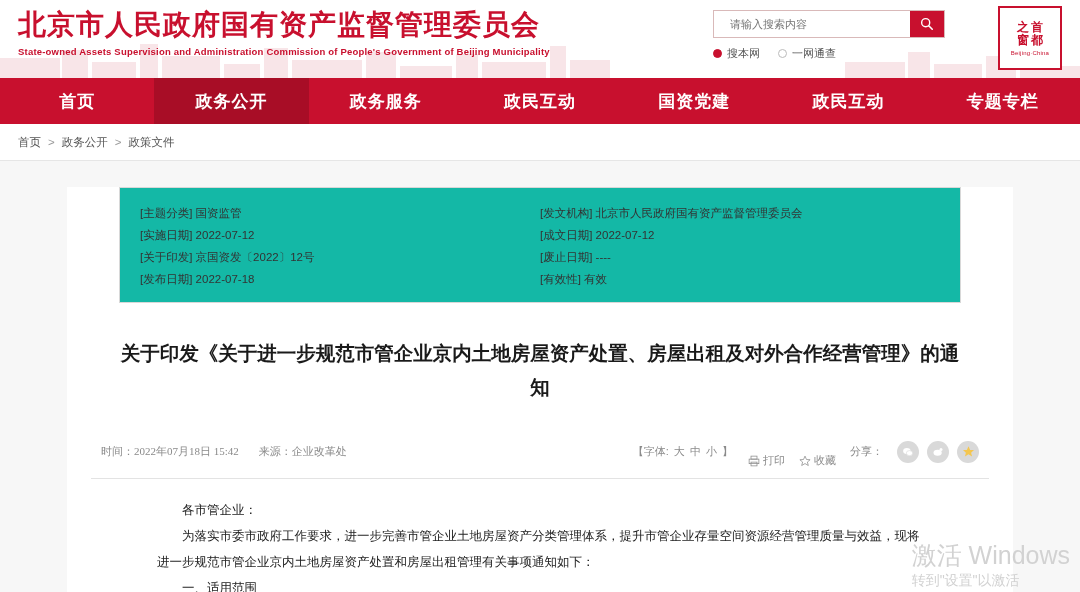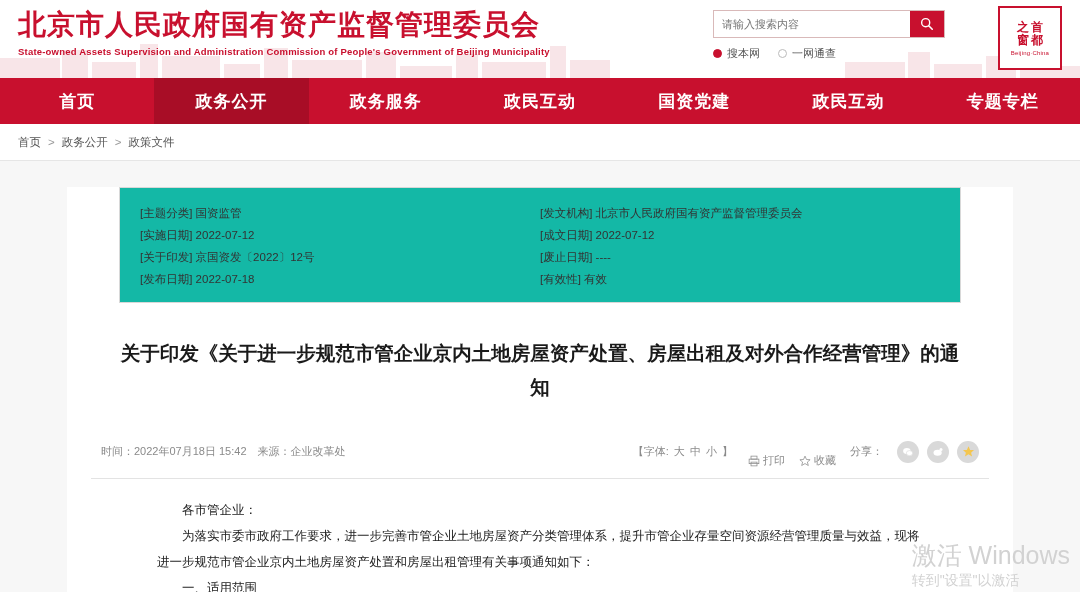--- a/index.html
+++ b/index.html
@@ -62,20 +62,21 @@
     top: 10px;
     width: 232px;
     z-index: 3;
   }
   .search-box {
     display: flex;
     height: 28px;
     border: 1px solid #d9b9b9;
     background: #fff;
     box-sizing: border-box;
+    padding-left: 8px;
   }
   .search-input {
     flex: 1;
     border: 0;
     outline: none;
     padding: 0 8px;
     font-size: 11px;
     color: #999;
     font-family: "Liberation Sans", sans-serif;
     background: transparent;
@@ -223,21 +224,21 @@
   .doc-subbar {
     margin: 22px 24px 0 24px;
     padding: 8px 10px 10px 10px;
     border-bottom: 1px solid #e3e3e3;
     display: flex;
     align-items: center;
     justify-content: space-between;
     font-size: 11px;
     color: #8a8a8a;
   }
-  .subbar-left { display: flex; align-items: flex-end; gap: 11px; }
+  .subbar-left { display: flex; align-items: flex-end; gap: 20px; font-family: Liberation Serif, serif; }
   .subbar-right { display: flex; align-items: center; gap: 14px; }
   .font-size-ctl { color: #8a8a8a; }
   .font-size-ctl span { cursor: pointer; margin: 0 1px; }
   .print-item, .fav-item { display: inline-flex; align-items: center; gap: 3px; cursor: pointer; margin-top: 18px; }
   .share-circles { display: flex; gap: 8px; align-items: center; }
   .circle {
     width: 22px; height: 22px; border-radius: 50%;
     background: #d9d9d9; display: flex; align-items: center;
     justify-content: center; color: #fff; font-size: 11px; cursor: pointer;
   }

